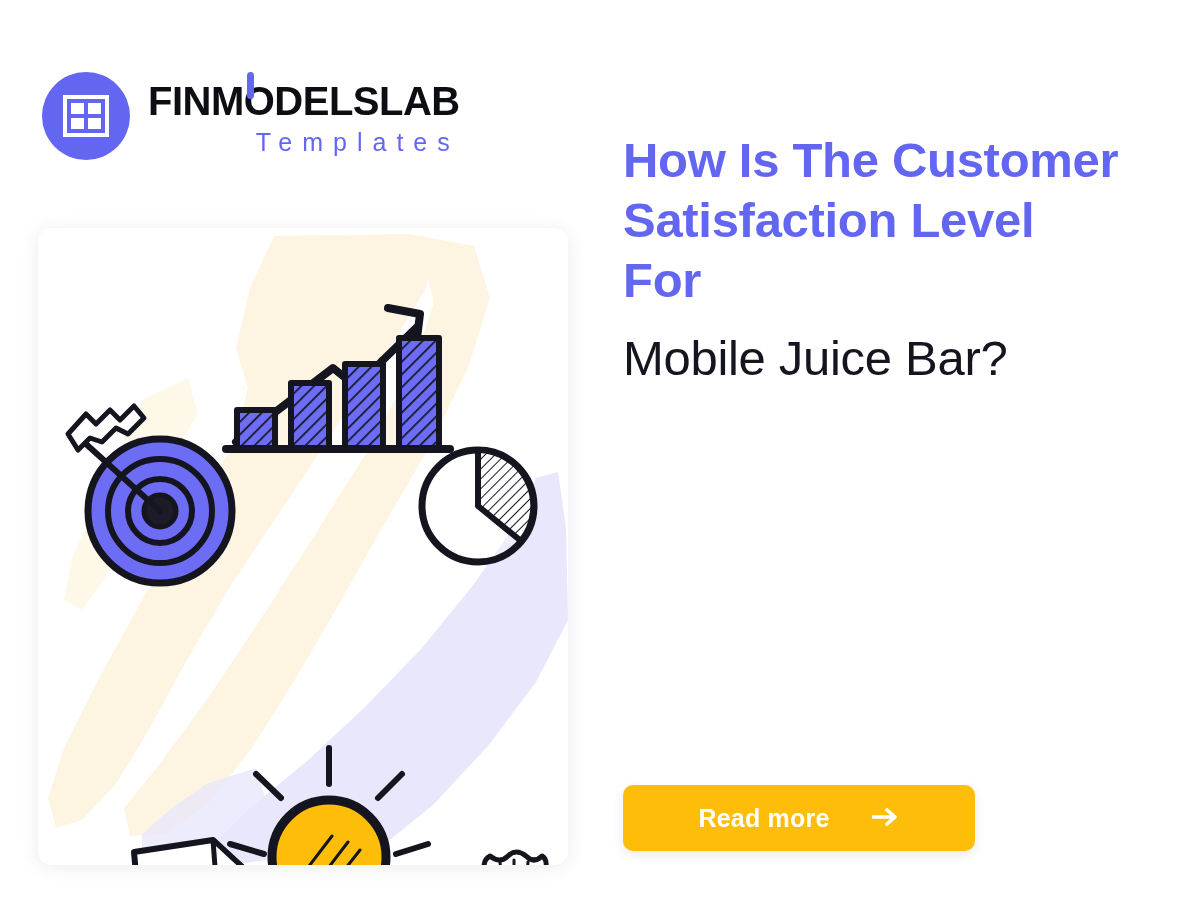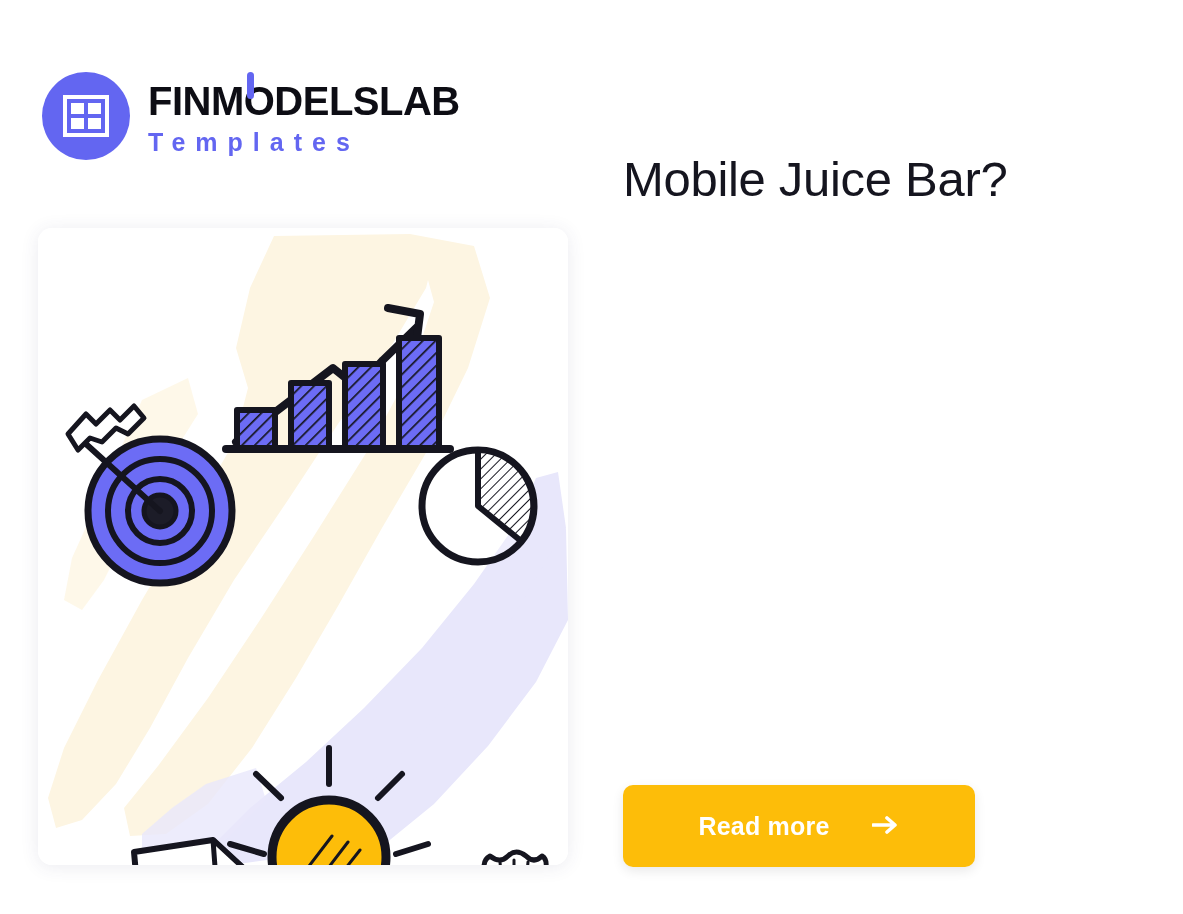--- a/index.html
+++ b/index.html
@@ -59,24 +59,25 @@
     left: 99px;
     top: -9px;
     width: 7px;
     height: 27px;
     border-radius: 4px;
     background: #6366f1;
   }
   .brand-sub {
     margin-top: 9px;
     font-size: 25px;
-    font-weight: 700;
+    font-weight: 400;
     letter-spacing: 10px;
     color: #6366f1;
     line-height: 1;
+    text-align: right;
   }
 
   
   .illustration-card {
     position: absolute;
     left: 38px;
     top: 228px;
     width: 530px;
     height: 637px;
     background: #ffffff;
@@ -107,21 +108,21 @@
     font-weight: 400;
     color: #15151f;
     letter-spacing: -0.3px;
   }
 
   .cta {
     position: absolute;
     left: 623px;
     top: 785px;
     width: 352px;
-    height: 82px;
+    height: 66px;
     background: #fdbd09;
     border: none;
     border-radius: 10px;
     box-shadow: 0 4px 12px rgba(0, 0, 0, 0.09);
     display: flex;
     align-items: center;
     justify-content: center;
     gap: 42px;
     cursor: pointer;
   }
@@ -292,20 +293,21 @@
         <line x1="508" y1="708" x2="522" y2="722"></line>
         <line x1="503" y1="722" x2="521" y2="738"></line>
         <line x1="500" y1="738" x2="519" y2="752"></line>
         <line x1="500" y1="754" x2="512" y2="762"></line>
       </g>
     </g>
   </svg>
 </div>
 
 <div class="content">
+  <h1 class="headline">How Is The Customer Satisfaction Level For</h1>
   <h2 class="subhead">Mobile Juice Bar?</h2>
 </div>
 
 <button class="cta">
   <span class="cta-label">Read more</span>
   <span class="cta-arrow">
     <svg width="28" height="18" viewBox="0 0 28 18" xmlns="http://www.w3.org/2000/svg">
       <path d="M1 9 H21 M15 2 L23 9 L15 16" fill="none" stroke="#ffffff" stroke-width="3.6" stroke-linecap="round" stroke-linejoin="round"></path>
     </svg>
   </span>

